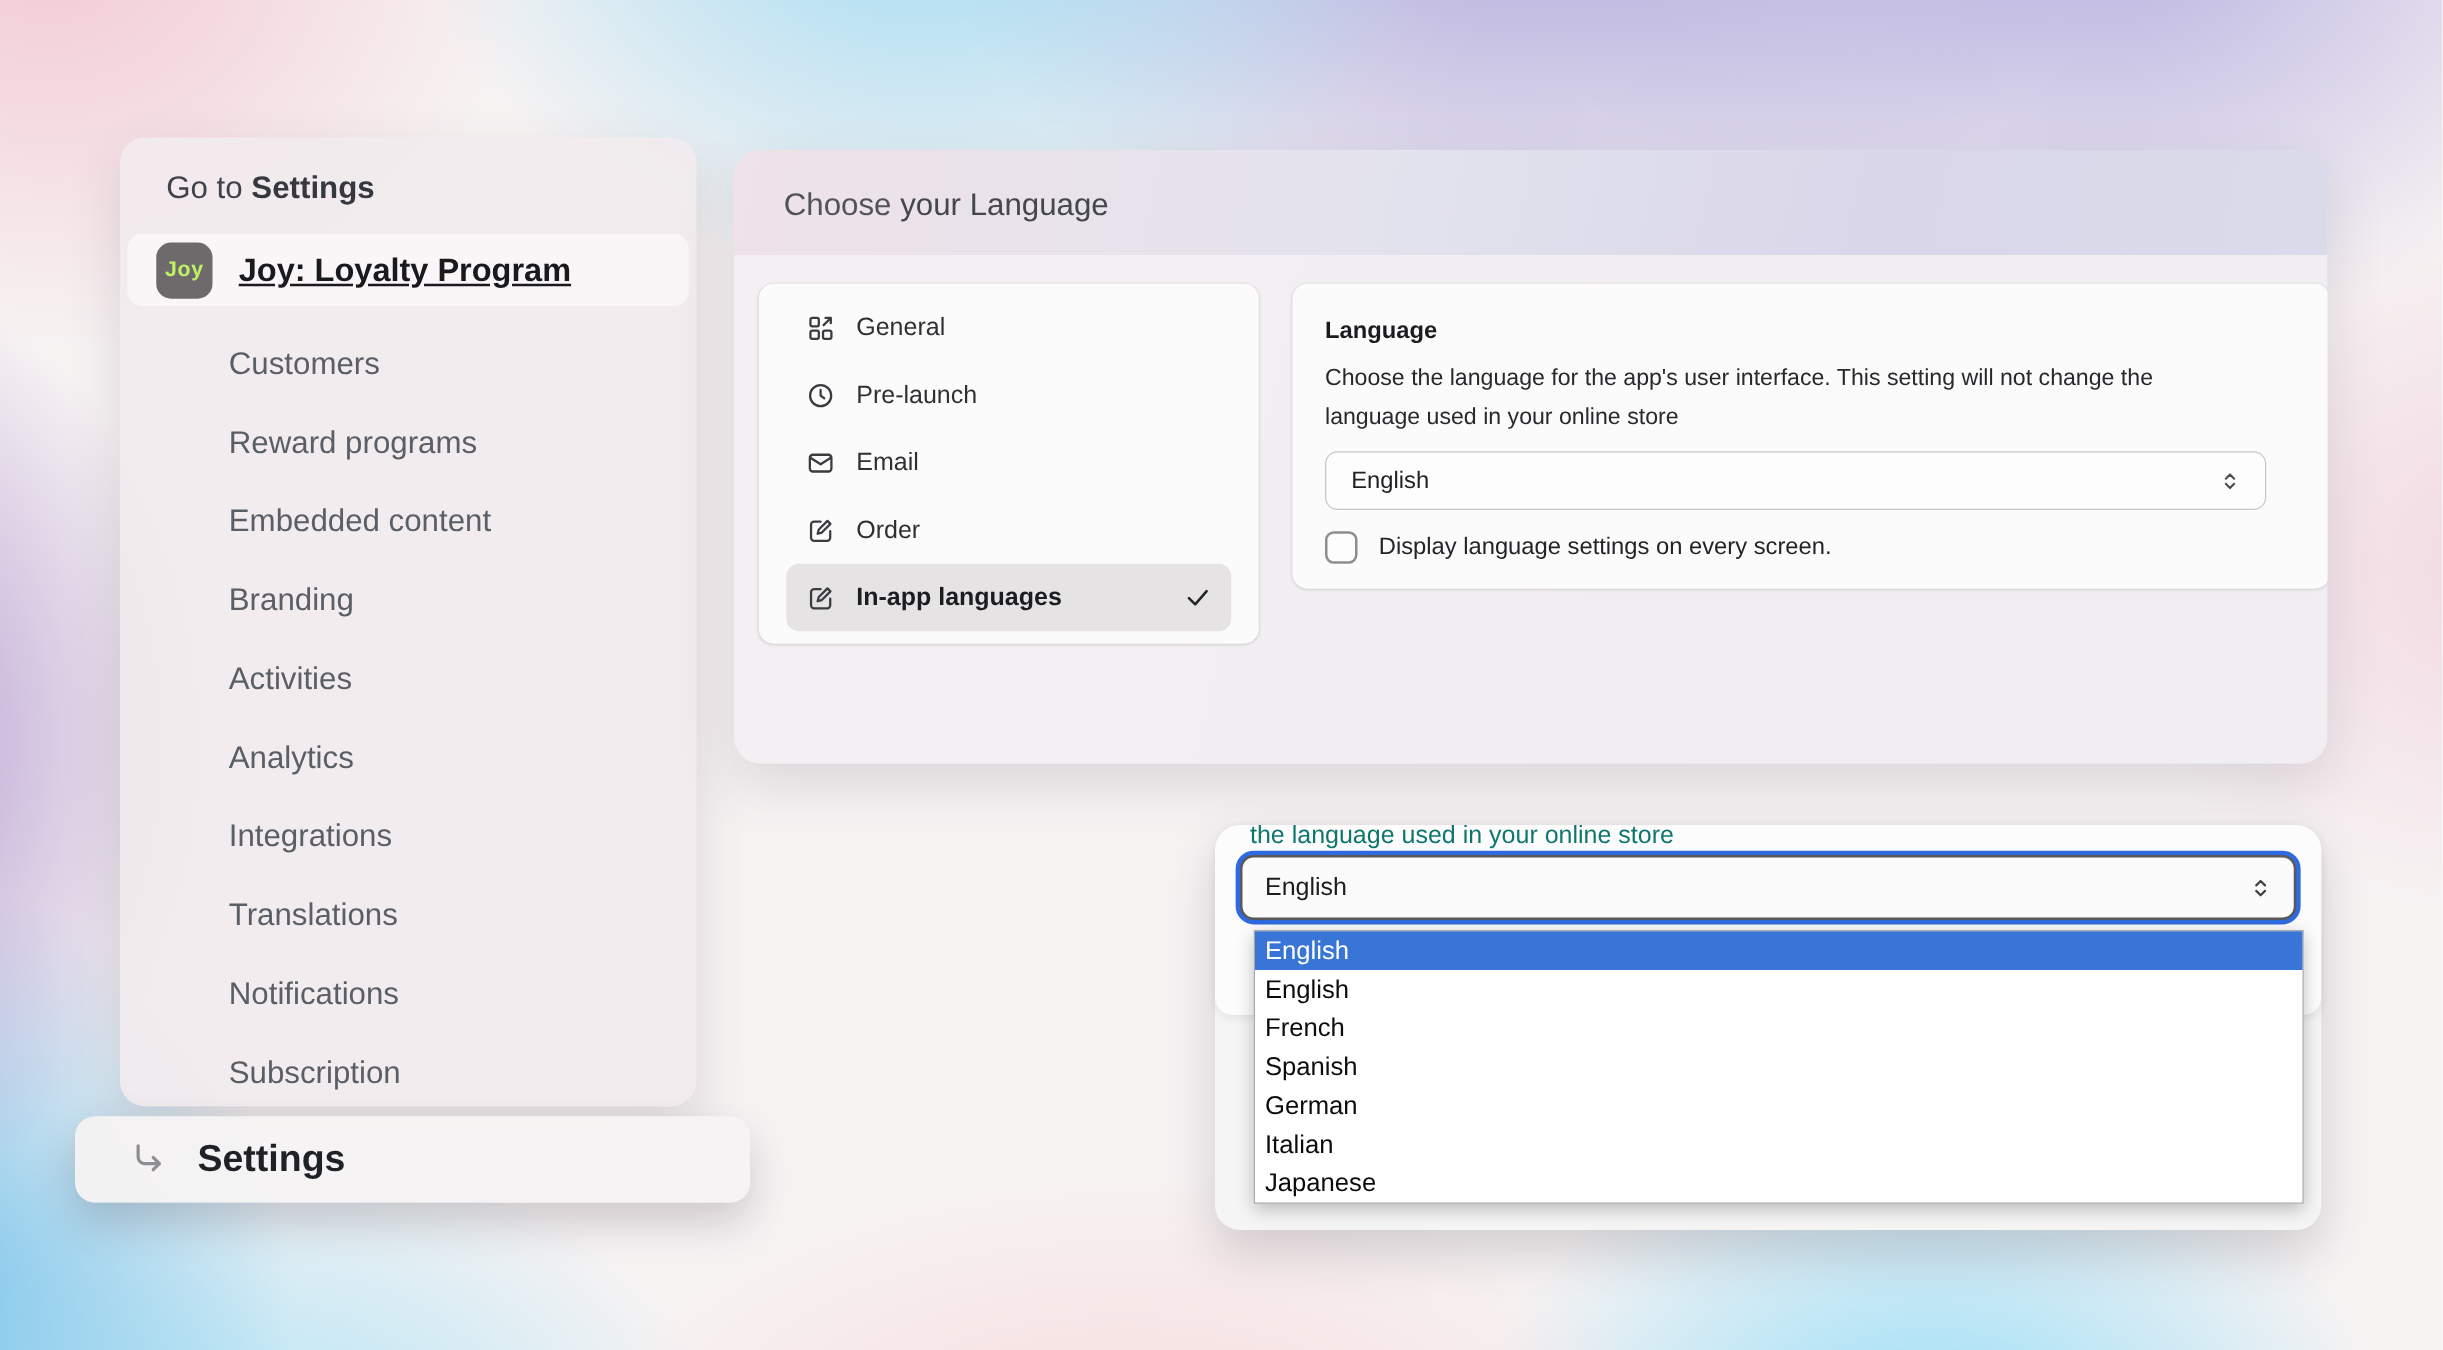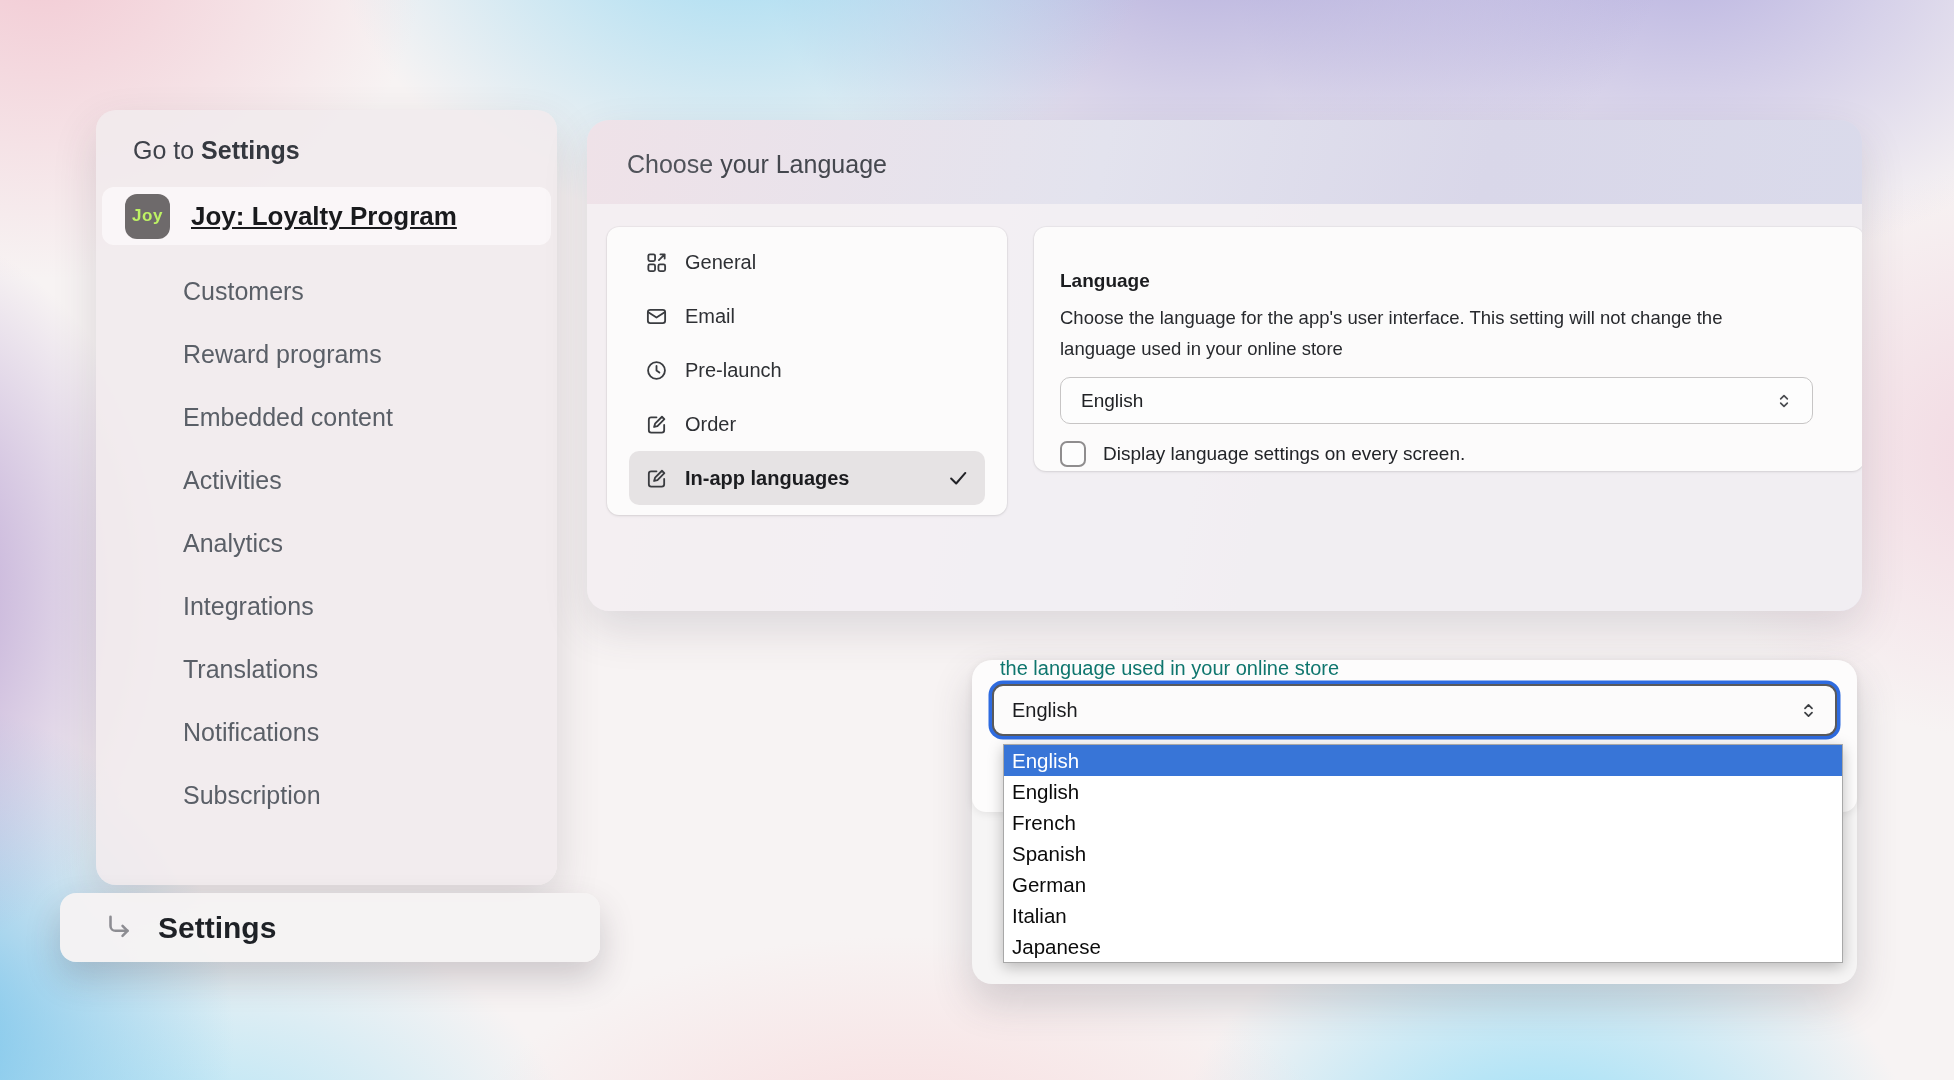--- a/index.html
+++ b/index.html
@@ -78,21 +78,21 @@
   .nav-item {
     display: flex; align-items: center; gap: 17px; height: 54px; margin-bottom: 0;
     padding: 0 16px; border-radius: 10px; cursor: pointer;
     font-size: 20px; color: #2e3034; font-weight: 500;
   }
   .nav-item .nav-ic { width: 23px; height: 23px; color: #3a3c40; flex: 0 0 auto; }
   .nav-item.selected { background: #e6e3e4; font-weight: 700; color: #1c1d20; }
   .nav-item .spacer { flex: 1; }
   .nav-item .check { width: 22px; height: 22px; color: #222327; }
 
-  .lang-card { position: absolute; left: 447px; top: 23px; width: 830px; height: 244px; padding: 43px 26px; }
+  .lang-card { position: absolute; left: 447px; top: 23px; width: 830px; height: 244px; padding: 27px 26px; }
   .lang-heading { font-size: 19px; font-weight: 700; color: #1b1c1f; margin-bottom: 10px; }
   .lang-desc { font-size: 18.5px; line-height: 31px; color: #27292d; width: 730px; }
   .select {
     margin-top: 13px; height: 47px; width: 753px;
     border: 1.5px solid #c7c5c5; border-radius: 10px; background: #fdfdfd;
     display: flex; align-items: center; padding: 0 18px 0 20px; cursor: pointer;
   }
   .select .sel-text { font-size: 19px; color: #202225; flex: 1; }
   .select .sel-chevrons { width: 20px; height: 20px; color: #4a4c50; }
   .check-row { margin-top: 17px; display: flex; align-items: center; gap: 17px; }
@@ -147,20 +147,21 @@
       <span>Go to </span><b>Settings</b>
     </div>
     <div class="app-row">
       <div class="app-icon">Joy</div>
       <div class="app-name">Joy: Loyalty Program</div>
     </div>
     <div class="side-list">
       <div class="side-item">Customers</div>
       <div class="side-item">Reward programs</div>
       <div class="side-item">Embedded content</div>
+      <div class="side-item">Branding</div>
       <div class="side-item">Activities</div>
       <div class="side-item">Analytics</div>
       <div class="side-item">Integrations</div>
       <div class="side-item">Translations</div>
       <div class="side-item">Notifications</div>
       <div class="side-item">Subscription</div>
     </div>
   </div>
 
   <div class="settings-card">
@@ -187,34 +188,34 @@
               <rect x="3.5" y="14" width="7" height="7" rx="1.6"></rect>
               <rect x="14" y="14" width="7" height="7" rx="1.6"></rect>
               <path d="M14.5 9.5 20.5 3.5M20.5 3.5h-4.4M20.5 3.5v4.4"></path>
             </svg>
           </span>
           <span>General</span>
         </div>
         <div class="nav-item">
           <span class="nav-ic">
             <svg viewBox="0 0 24 24" fill="none" stroke="currentColor" stroke-width="1.9" stroke-linecap="round" stroke-linejoin="round">
+              <circle cx="12" cy="12" r="8.8"></circle>
+              <path d="M12 7.2V12l3 2.2"></path>
+            </svg>
+          </span>
+          <span>Pre-launch</span>
+        </div>
+        <div class="nav-item">
+          <span class="nav-ic">
+            <svg viewBox="0 0 24 24" fill="none" stroke="currentColor" stroke-width="1.9" stroke-linecap="round" stroke-linejoin="round">
               <rect x="3" y="5" width="18" height="14" rx="2.5"></rect>
               <path d="M3.5 7.5 12 13l8.5-5.5"></path>
             </svg>
           </span>
           <span>Email</span>
-        </div>
-        <div class="nav-item">
-          <span class="nav-ic">
-            <svg viewBox="0 0 24 24" fill="none" stroke="currentColor" stroke-width="1.9" stroke-linecap="round" stroke-linejoin="round">
-              <circle cx="12" cy="12" r="8.8"></circle>
-              <path d="M12 7.2V12l3 2.2"></path>
-            </svg>
-          </span>
-          <span>Pre-launch</span>
         </div>
         <div class="nav-item">
           <span class="nav-ic">
             <svg viewBox="0 0 24 24" fill="none" stroke="currentColor" stroke-width="1.9" stroke-linecap="round" stroke-linejoin="round">
               <path d="M20 12.5V18a2.5 2.5 0 0 1-2.5 2.5h-11A2.5 2.5 0 0 1 4 18V7a2.5 2.5 0 0 1 2.5-2.5H12"></path>
               <path d="M9.5 14.6l1-3.5 7.2-7.2 2.5 2.5-7.2 7.2z"></path>
             </svg>
           </span>
           <span>Order</span>
         </div>

